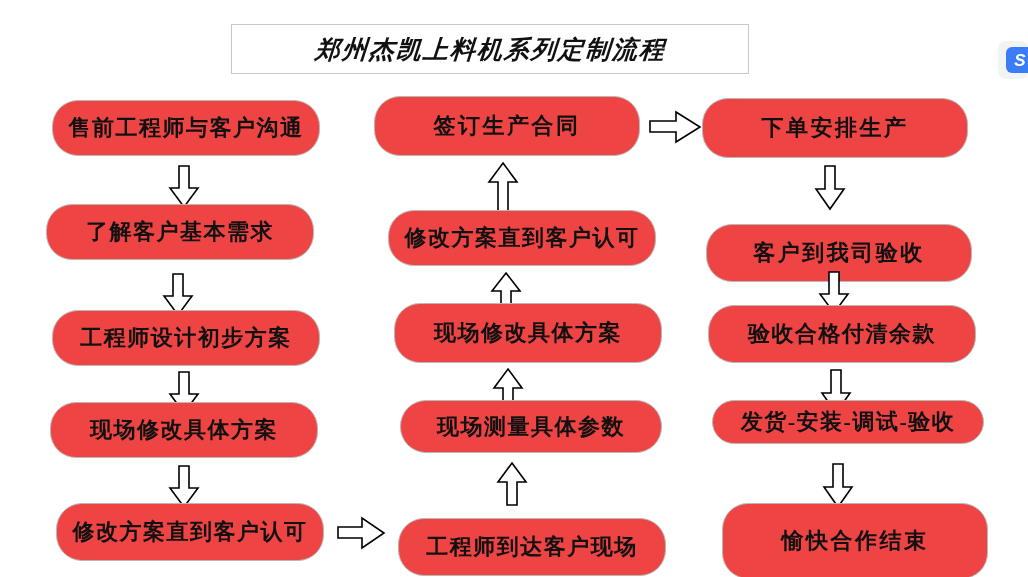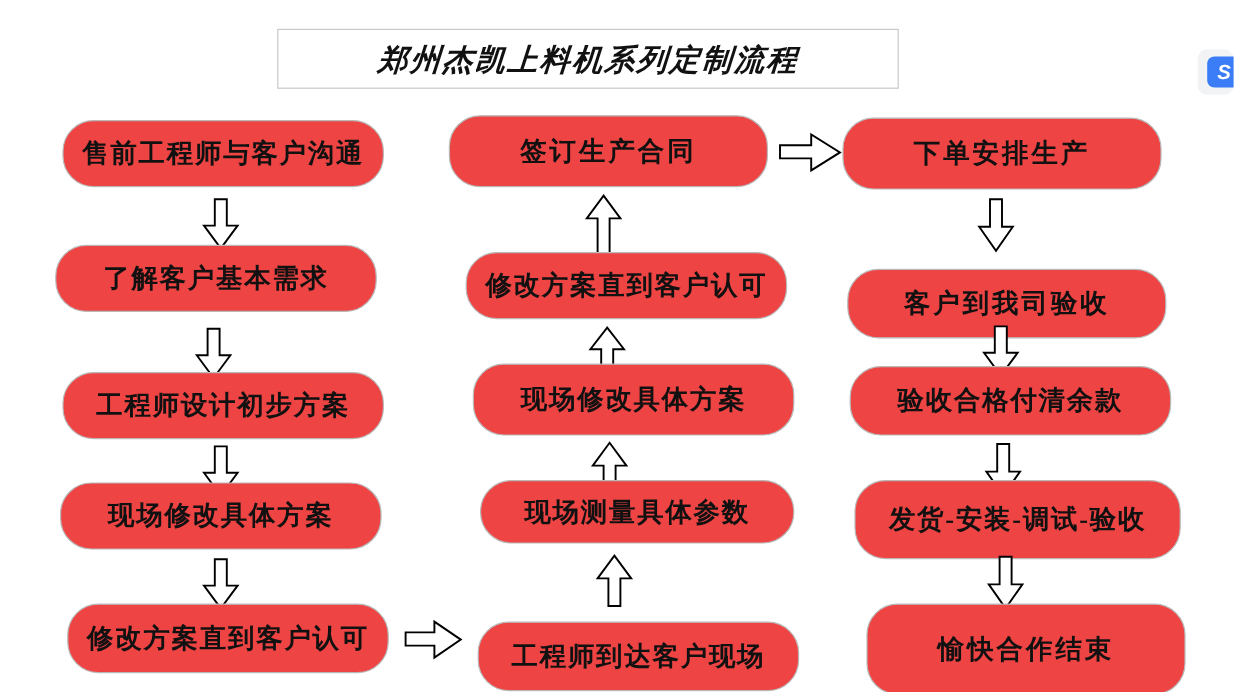--- a/index.html
+++ b/index.html
@@ -237,21 +237,21 @@
 <div class="node wide" style="left:708px; top:305px; width:268px; height:58px;">
   <span class="node-label">验收合格付清余款</span>
 </div>
 
 <div class="arrow" style="left:820px; top:370px;">
   <svg width="32" height="44" viewBox="0 0 32 44">
     <polygon points="11,0 21,0 21,23 30,23 16,43 2,23 11,23" fill="#ffffff" stroke="#000000" stroke-width="1.6"></polygon>
   </svg>
 </div>
 
-<div class="node wide" style="left:712px; top:400px; width:272px; height:66px;">
+<div class="node wide" style="left:712px; top:400px; width:272px; height:44px;">
   <span class="node-label">发货-安装-调试-验收</span>
 </div>
 
 <div class="arrow" style="left:822px; top:464px;">
   <svg width="32" height="44" viewBox="0 0 32 44">
     <polygon points="11,0 21,0 21,23 30,23 16,43 2,23 11,23" fill="#ffffff" stroke="#000000" stroke-width="1.6"></polygon>
   </svg>
 </div>
 
 <div class="node narrow" style="left:722px; top:503px; width:266px; height:76px;">

